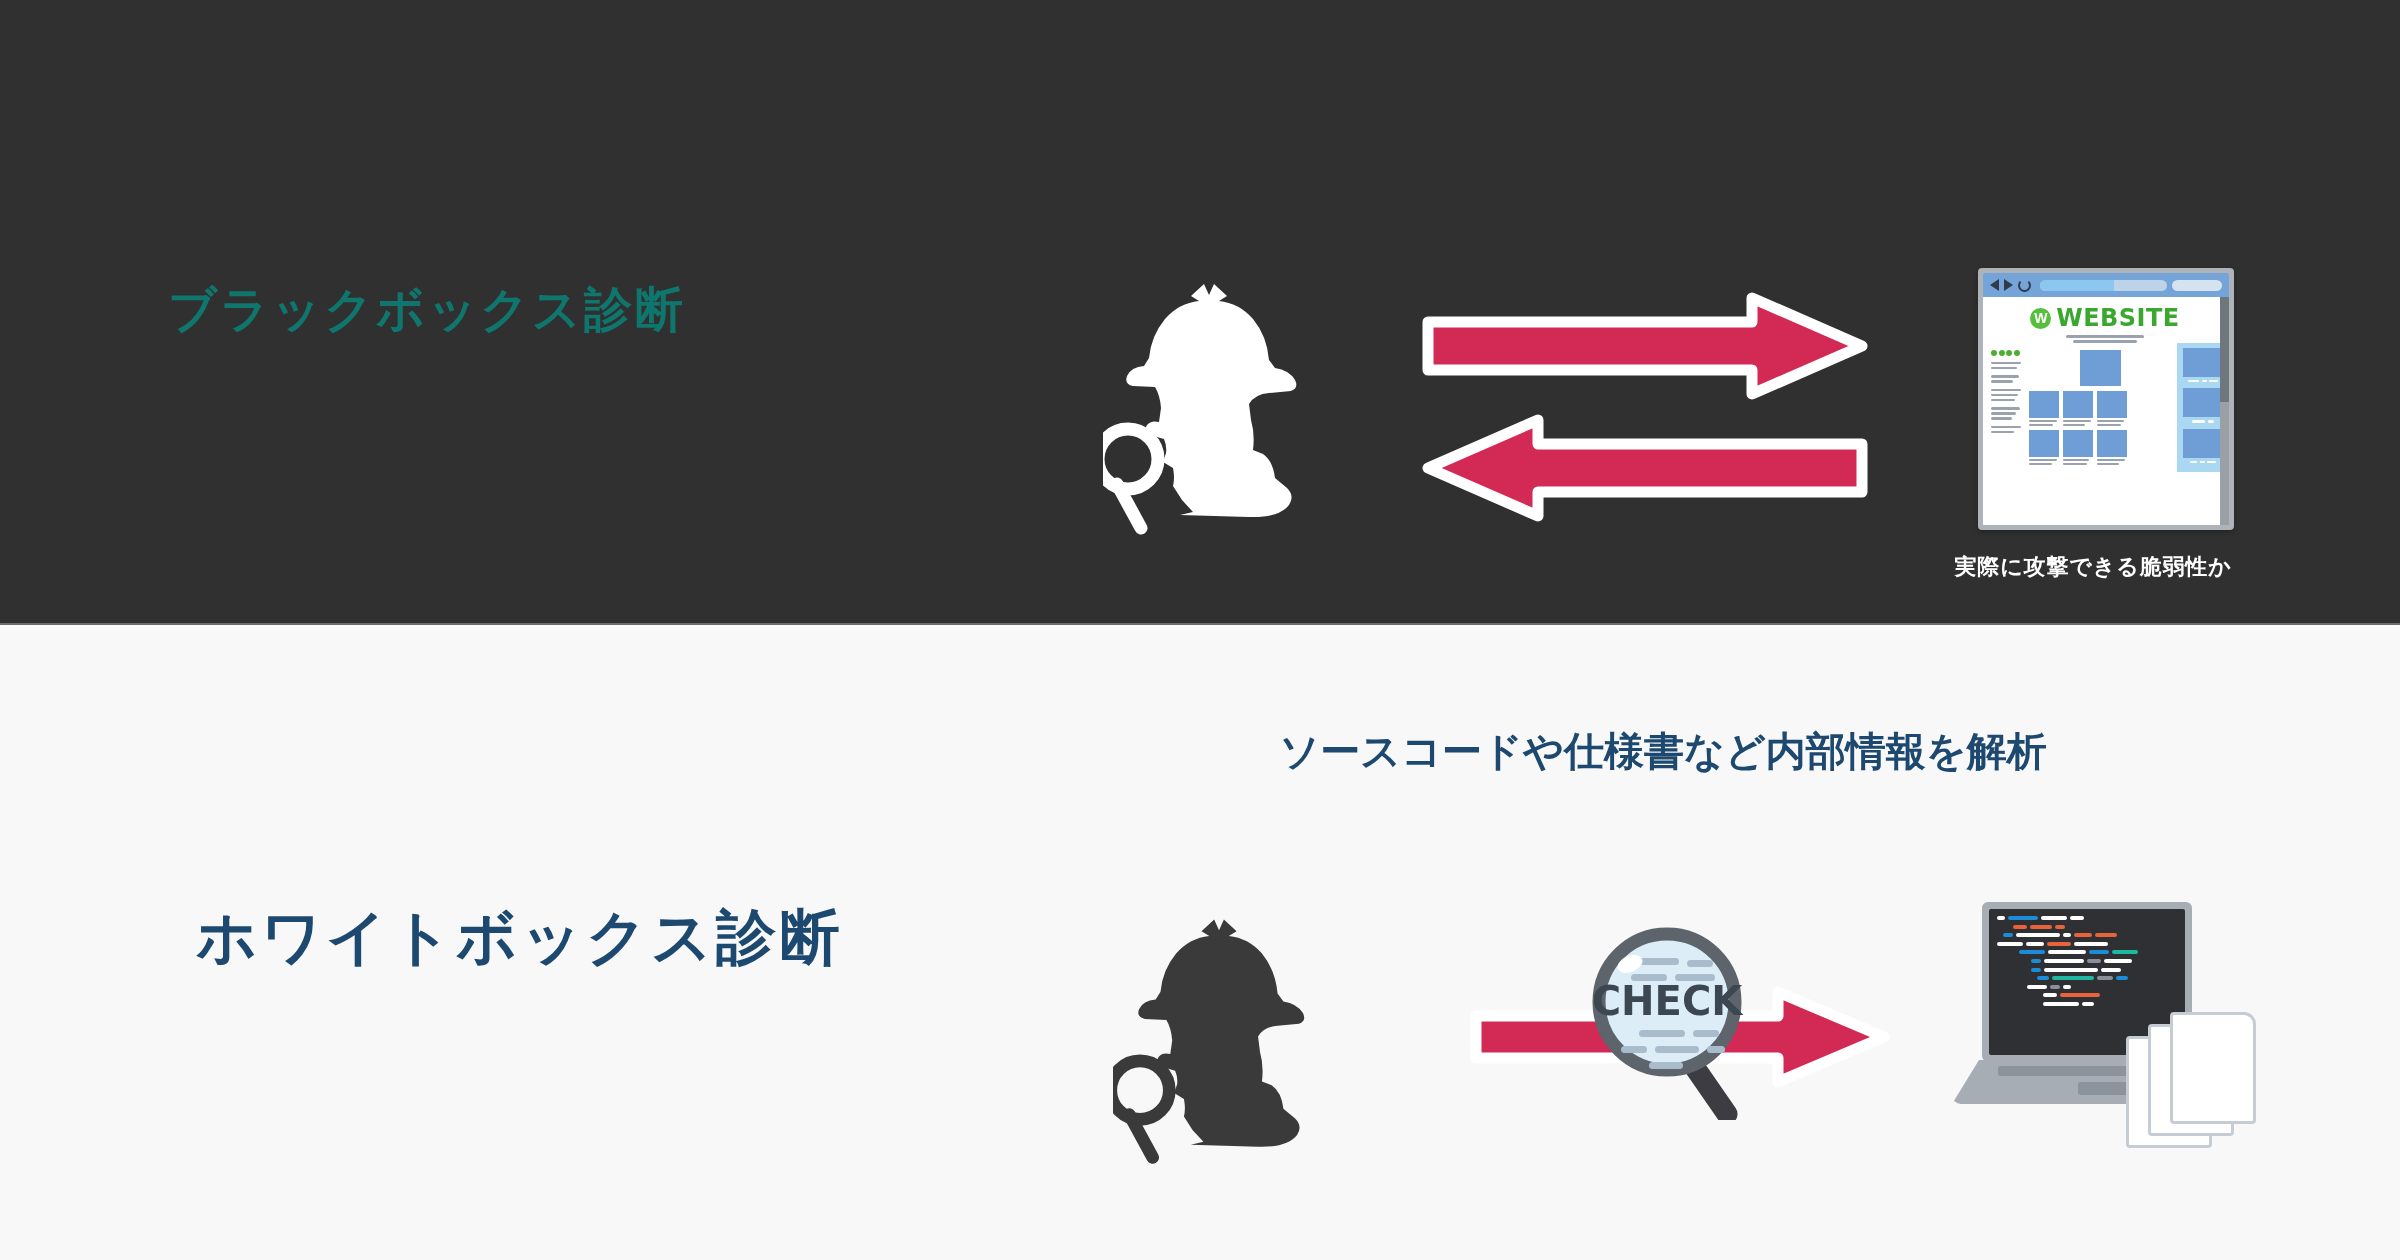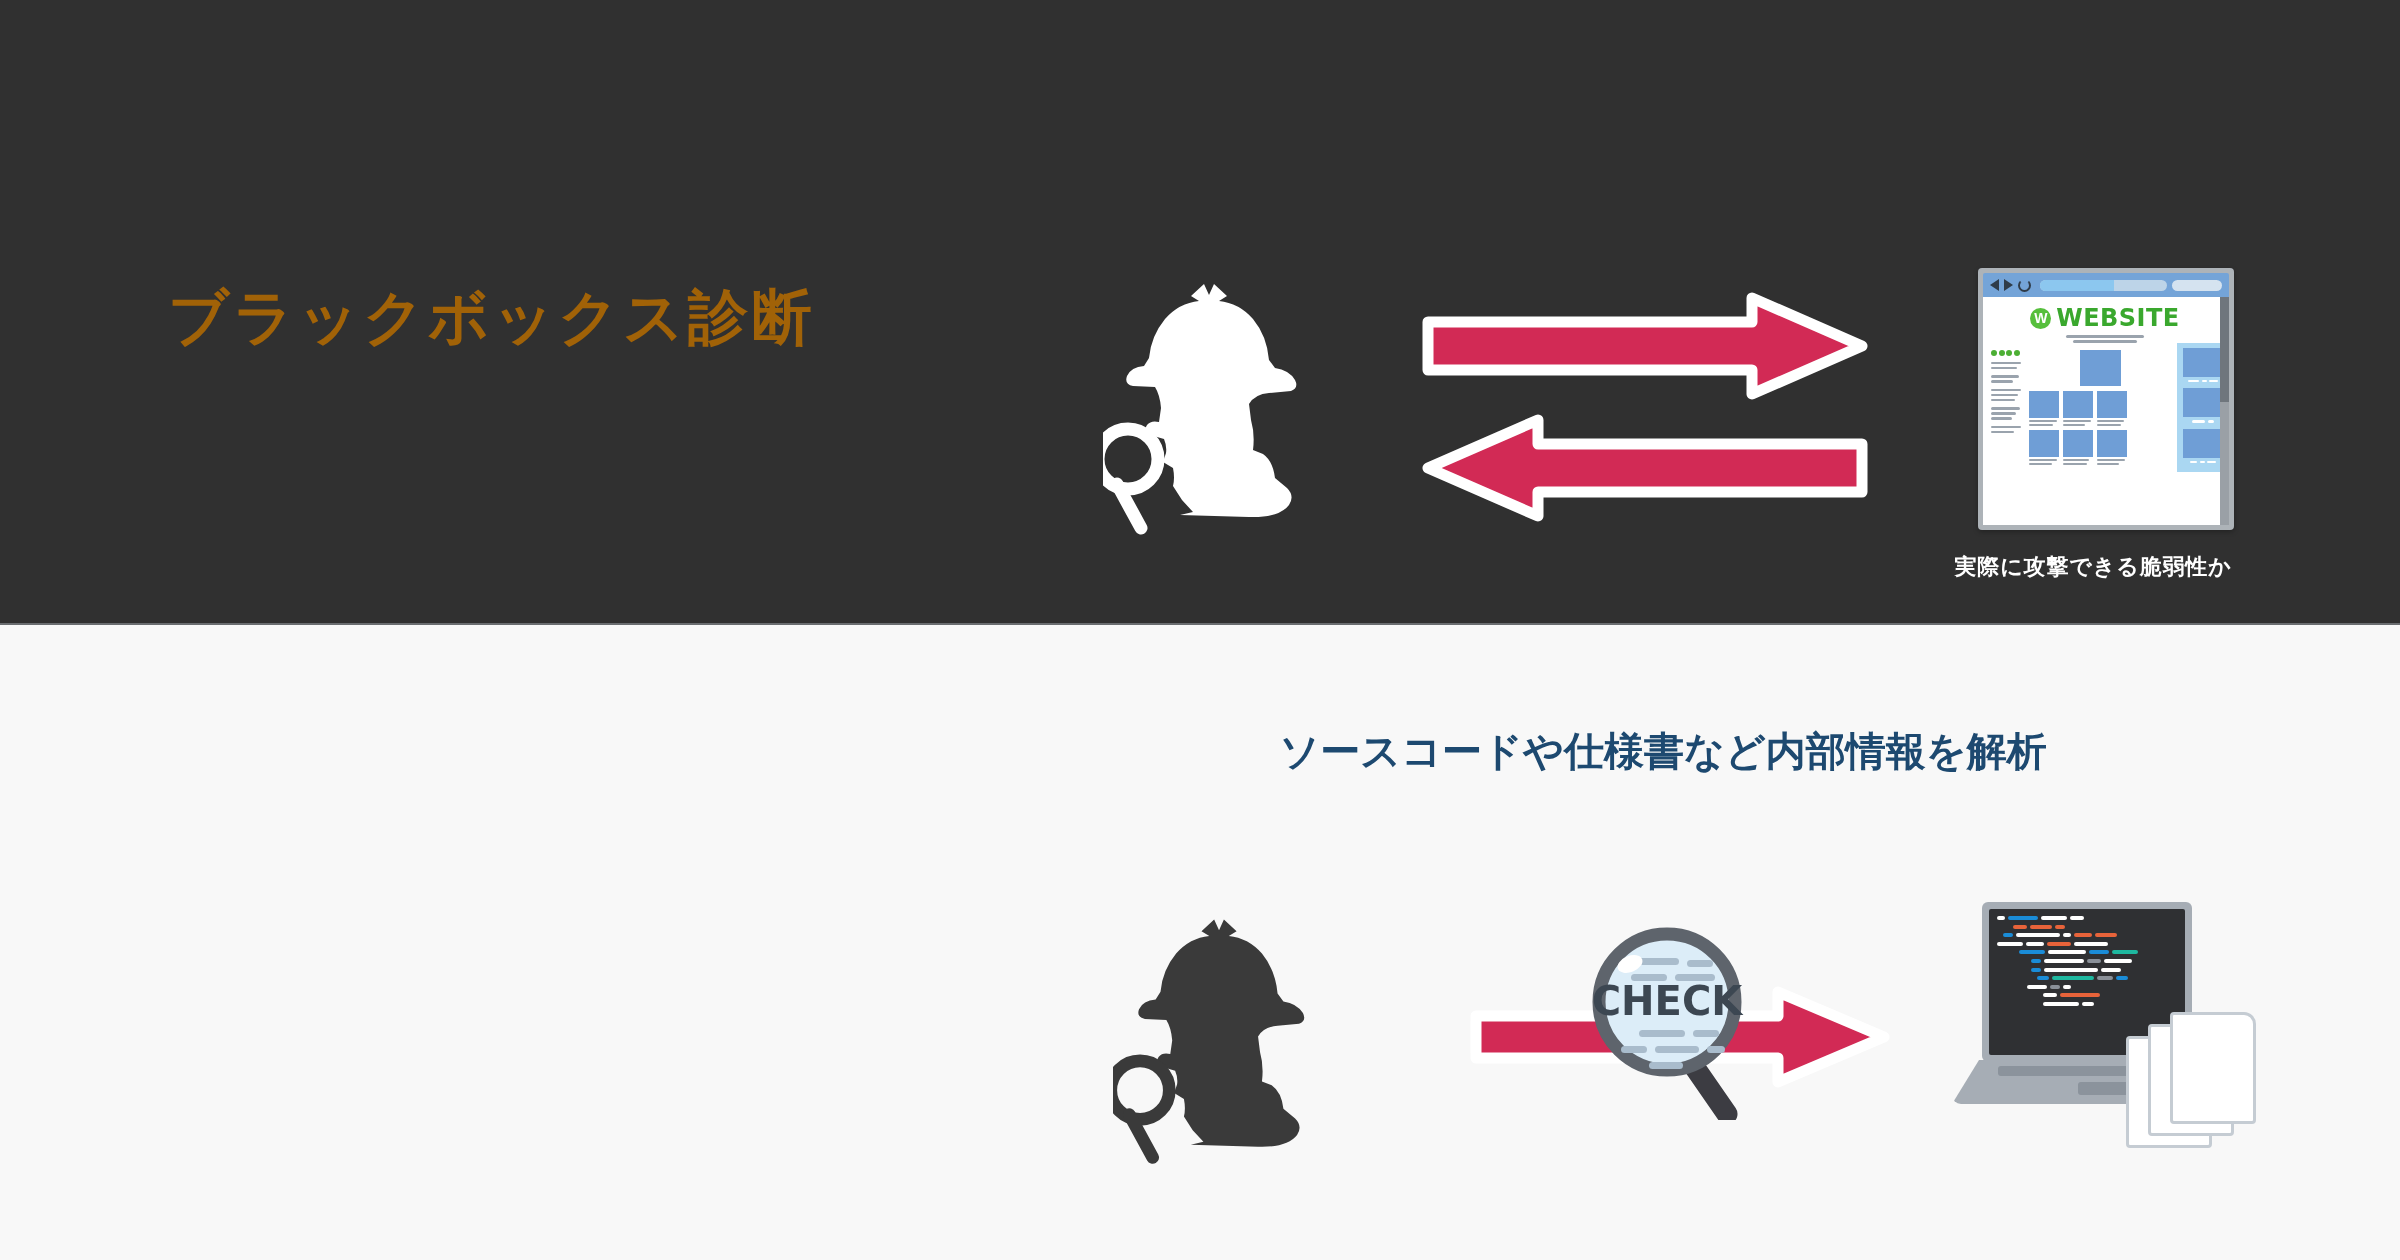--- a/index.html
+++ b/index.html
@@ -18,21 +18,21 @@
   #panel-divider { position:absolute; left:0; top:623px; width:2400px; height:3px;
                    background:#9aa0a6; opacity:.55; }
 
   
   .section-title {
     position:absolute;
     font-weight:bold;
     letter-spacing:.06em;
     white-space:nowrap;
   }
-  #title-black { left:168px; top:278px; font-size:60px; color:#a16207; }
+  #title-black { left:168px; top:278px; font-size:48px; color:#0f766e; }
   #title-white { left:196px; top:898px; font-size:60px; color:#1D4970; }
 
   .caption-block {
     position:absolute;
     text-align:center;
     font-weight:bold;
     line-height:1.46;
     white-space:nowrap;
   }
   #caption-black { left:1663px; top:96px; transform:translateX(-50%);
@@ -321,20 +321,21 @@
       </div>
     </div>
   </div>
 
   <div id="demo-label">実際に攻撃できる脆弱性か</div>
 
   <div id="panel-divider"></div>
 
   <div class="panel" id="panel-white"></div>
 
+  <div class="section-title" id="title-white">ホワイトボックス診断</div>
 
   <div class="caption-block" id="caption-white">
     <span class="caption-line">ソースコードや仕様書など内部情報を解析</span>
   </div>
 
   <svg class="sherlock" id="sherlock-white" viewBox="0 0 215 285">
     <g fill="#3A3A3A">
       <path d="M101 22 L88 34 L96 39 Q76 41 62 57 Q48 74 46 96 L41 104
                Q28 105 24 114 Q21 122 30 124 L52 125
                Q57 133 58 146 L56 160 Q48 158 44 163 Q40 169 47 173

